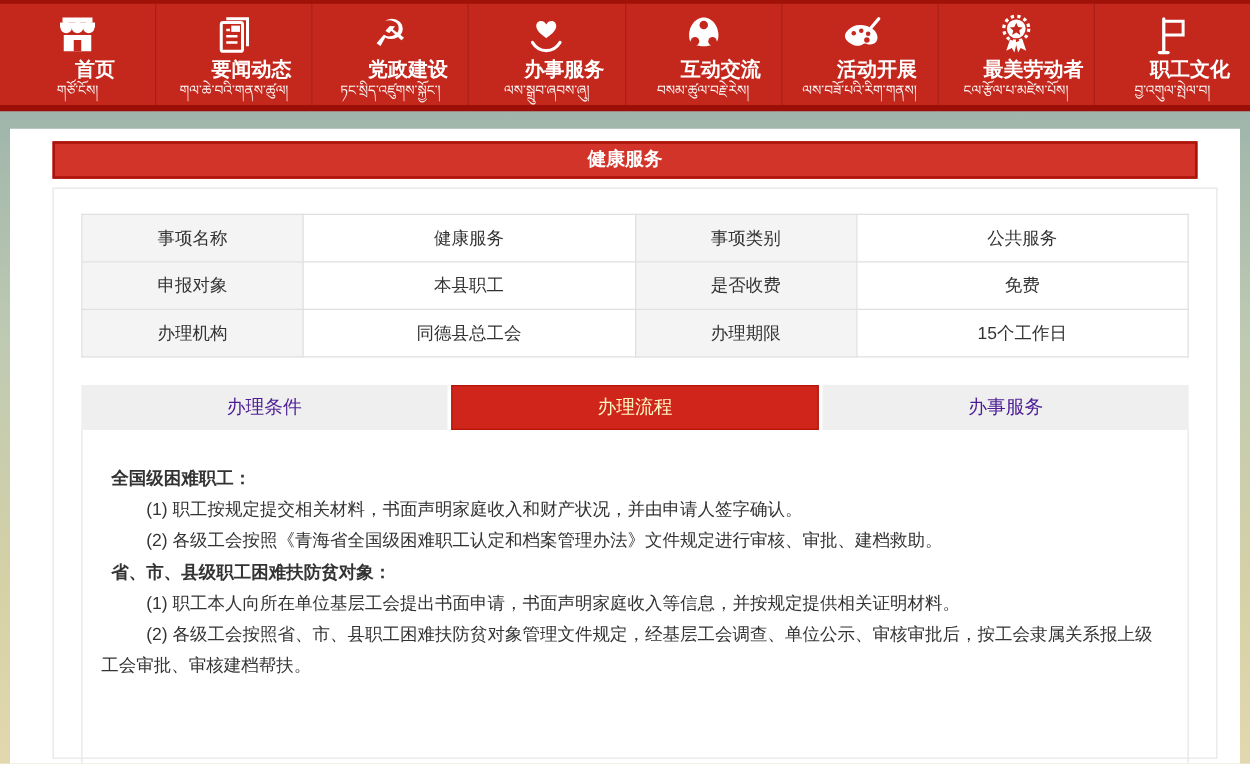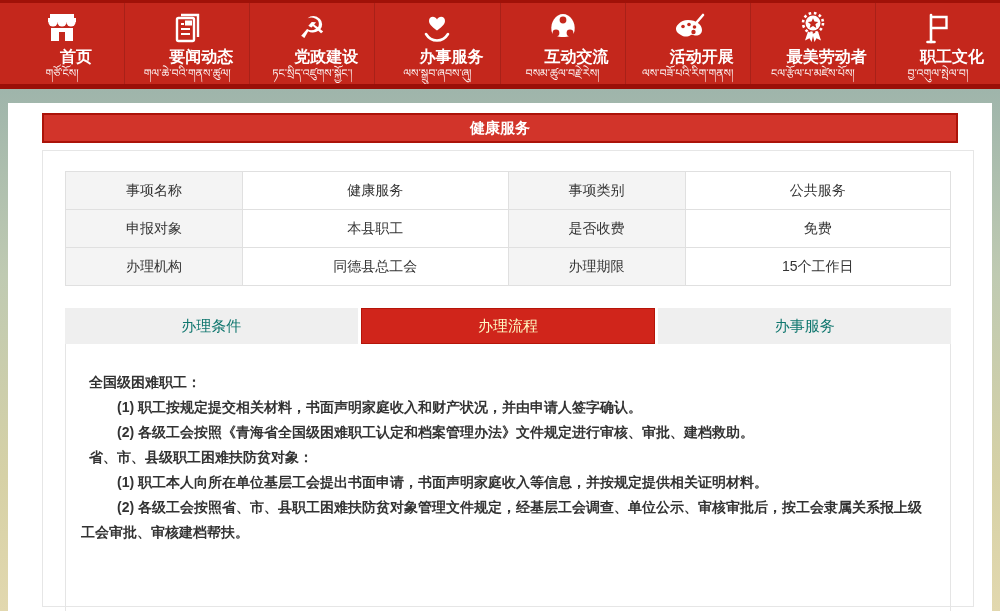--- a/index.html
+++ b/index.html
@@ -50,30 +50,30 @@
     border:1px solid #e0e0e0; height:38px; text-align:center;
     font-size:14px; color:#333;
   }
   td.lbl { width:20%; background:#f4f4f4; }
   td.val { width:30%; background:#fff; }
 
   
   .tabs { margin-top:22px; display:flex; gap:3px; }
   .tab {
     flex:1 1 0; height:36px; line-height:36px; text-align:center;
-    background:#efefef; font-size:15px; color:#0f766e; cursor:pointer;
+    background:#efefef; font-size:15px; color:#4c1d95; cursor:pointer;
   }
   .tab.active { background:#d0251b; color:#fef9c3; font-weight:normal; border:1px solid #b51509; line-height:34px; }
 
   
   .content-box {
     border:1px solid #e5e5e5; border-top:none; height:285px;
     padding:26px 15px 0 15px; overflow:hidden;
   }
-  .content-box p { font-size:14px; line-height:25px; color:#333;font-weight:bold; }
+  .content-box p { font-size:14px; line-height:25px; color:#333; }
   p.sec-heading { font-weight:bold; text-indent:8px; }
   p.sec-item { text-indent:36px; }
 
   svg { display:block; }
 </style>
 </head>
 <body>
 
 <div class="navbar">
 

